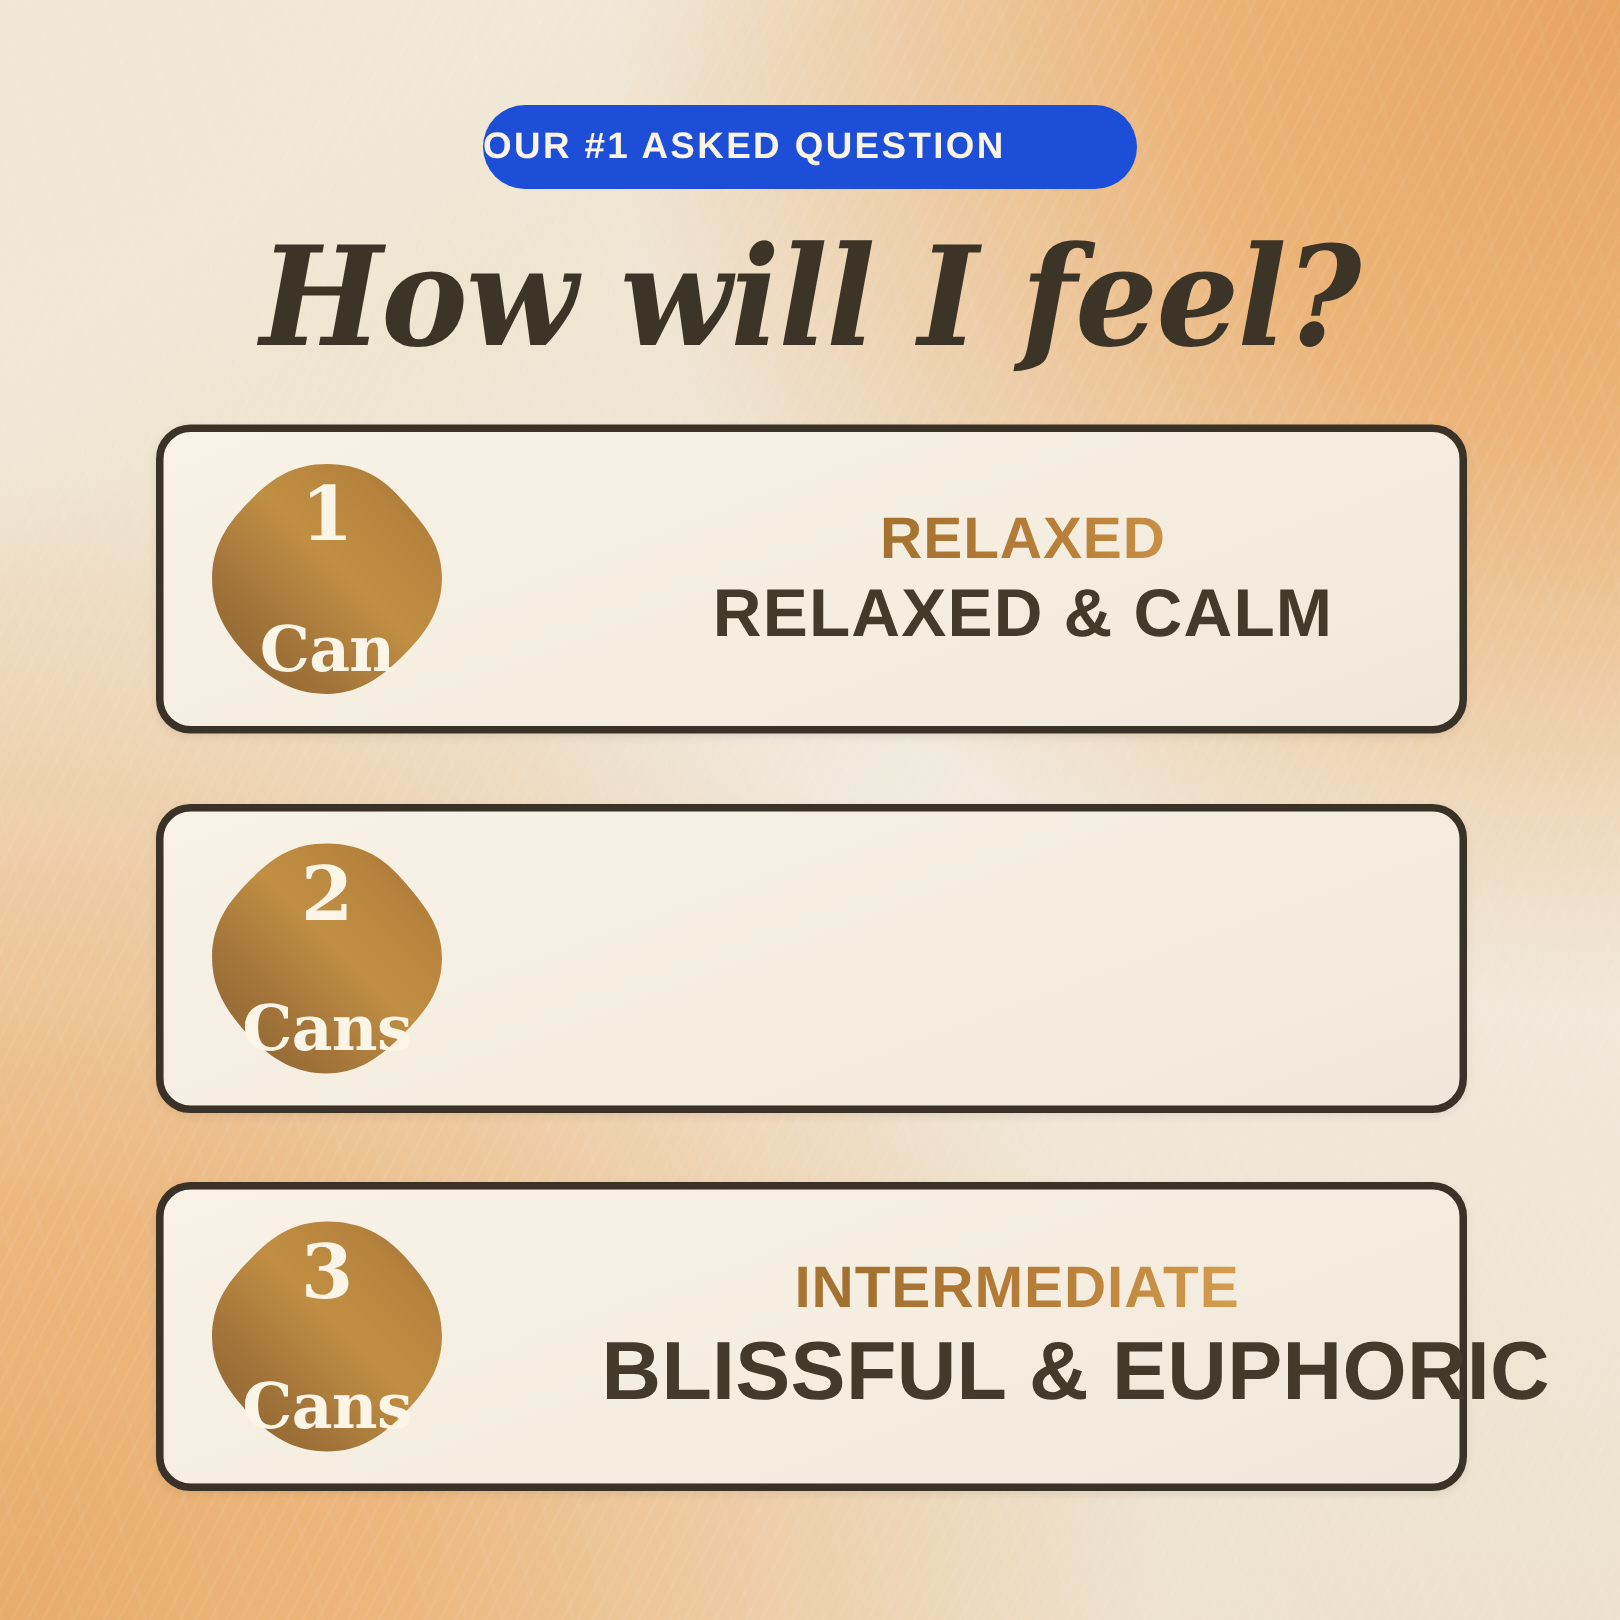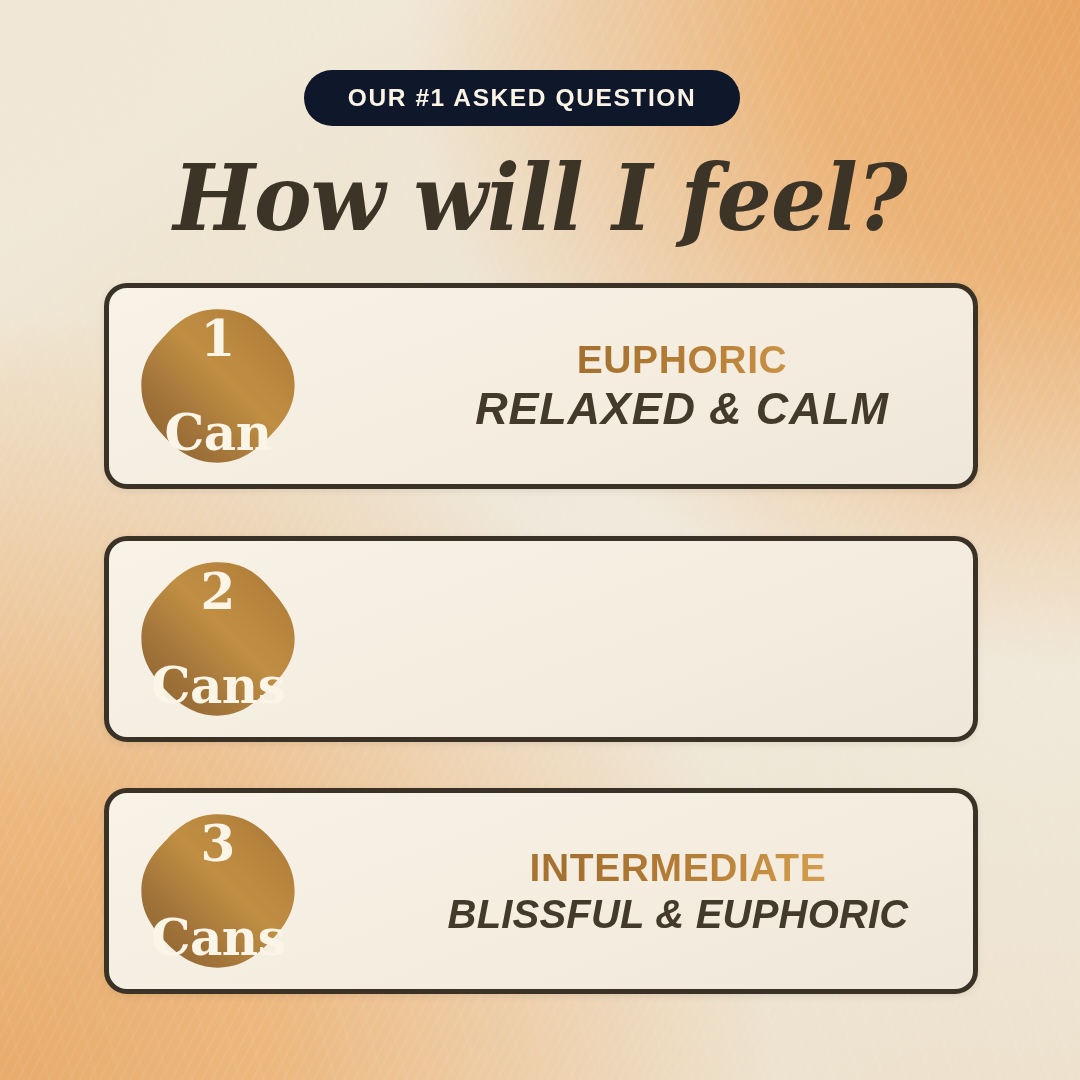--- a/index.html
+++ b/index.html
@@ -34,23 +34,23 @@
   .bg-diag{
     opacity:.5;
     background:linear-gradient(146deg, rgba(255,255,255,.30) 0 14%, rgba(255,255,255,0) 22%);
   }
 
   
   #content{position:absolute;inset:0;}
 
   
   .pill{
-    position:absolute;left:304px;top:70px;width:436px;height:56px;
-    background:#0f172a;border-radius:28px;
-    display:flex;align-items:center;justify-content:center;
+    position:absolute;left:322px;top:70px;width:436px;height:56px;
+    background:#1d4ed8;border-radius:28px;
+    display:flex;align-items:center;justify-content:flex-start;
   }
   .pill-text{
     color:#FBF4E6;font-size:24.5px;font-weight:700;letter-spacing:1.6px;
     font-family:"Liberation Sans", sans-serif;
     white-space:nowrap;
   }
 
   
   .headline{
     position:absolute;left:0;top:152px;width:1080px;text-align:center;
@@ -83,43 +83,43 @@
   .badge svg{position:absolute;inset:0;width:100%;height:100%;overflow:visible;}
   .badge-label{
     position:absolute;inset:0;
     display:flex;flex-direction:column;align-items:center;justify-content:center;
     font-family:"DejaVu Serif", serif;
     font-weight:700;color:#FBF5E7;
     line-height:.92;
     text-align:center;
   }
   .badge-num{font-size:50px;display:block;}
-  .badge-unit{font-size:50px;display:block;letter-spacing:-.5px;margin-top:48px;}
+  .badge-unit{font-size:42px;display:block;letter-spacing:-.5px;margin-top:48px;}
 
   
   .card-text{
     position:absolute;left:300px;right:18px;top:50%;transform:translateY(-50%);
     text-align:center;
   }
   .level{
     font-size:39px;font-weight:700;letter-spacing:.6px;line-height:1.12;
     background:linear-gradient(90deg,#C4873D 0%,#A2702F 30%,#B87F38 55%,#DCA552 82%,#E3AC58 100%);
     -webkit-background-clip:text;background-clip:text;
     -webkit-text-fill-color:transparent;color:transparent;
     white-space:nowrap;
   }
   .feeling{
     margin-top:2px;
     font-size:45px;font-weight:700;letter-spacing:.8px;line-height:1.12;
-    color:#443A2C;white-space:nowrap;font-style:italic;
+    color:#443A2C;white-space:nowrap;
   }
   #card-1 .card-text{left:300px;}
   #card-2 .card-text{left:300px;}
   #card-3 .card-text{left:292px;}
-  #card-3 .feeling{font-size:40px;letter-spacing:.2px;}
+  #card-3 .feeling{font-size:55px;letter-spacing:.2px;}
 </style>
 </head>
 <body>
 
 <div id="bg">
   <div class="bg-layer bg-base"></div>
   <div class="bg-layer bg-tex"></div>
   <div class="bg-layer bg-diag"></div>
 </div>
 
@@ -144,21 +144,21 @@
           </linearGradient>
         </defs>
         <path d="M100 3 C129 3 148 15 164 34 C181 53 197 70 197 99 C197 127 183 146 165 164 C147 182 128 197 100 197 C72 197 51 184 34 166 C16 147 3 128 3 100 C3 71 17 52 35 34 C52 16 71 3 100 3 Z" fill="url(#bg1)"></path>
       </svg>
       <div class="badge-label">
         <span class="badge-num">1</span>
         <span class="badge-unit">Can</span>
       </div>
     </div>
     <div class="card-text">
-      <div class="level">EUPHORIC</div>
+      <div class="level">RELAXED</div>
       <div class="feeling">RELAXED &amp; CALM</div>
     </div>
   </div>
 
   <div class="card" id="card-2">
     <div class="badge">
       <svg viewBox="0 0 200 200" aria-hidden="true">
         <defs>
           <linearGradient id="bg2" x1="0" y1="1" x2="1" y2="0">
             <stop offset="0%" stop-color="#8A6130"></stop>

